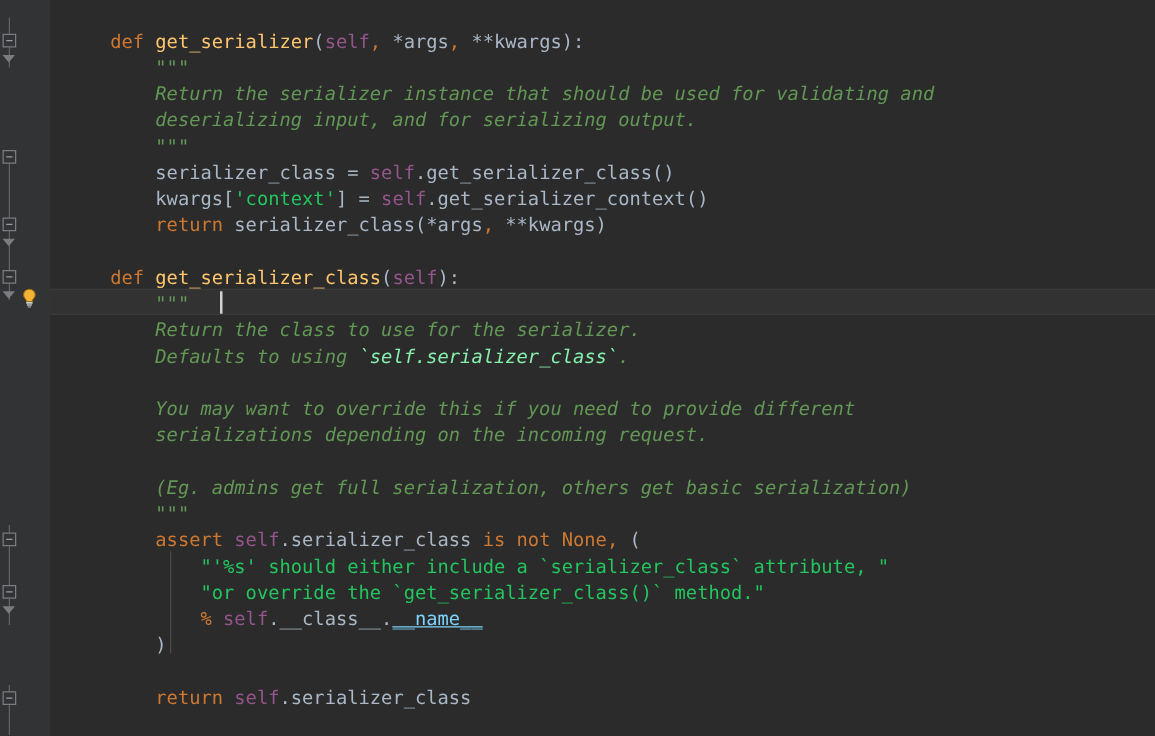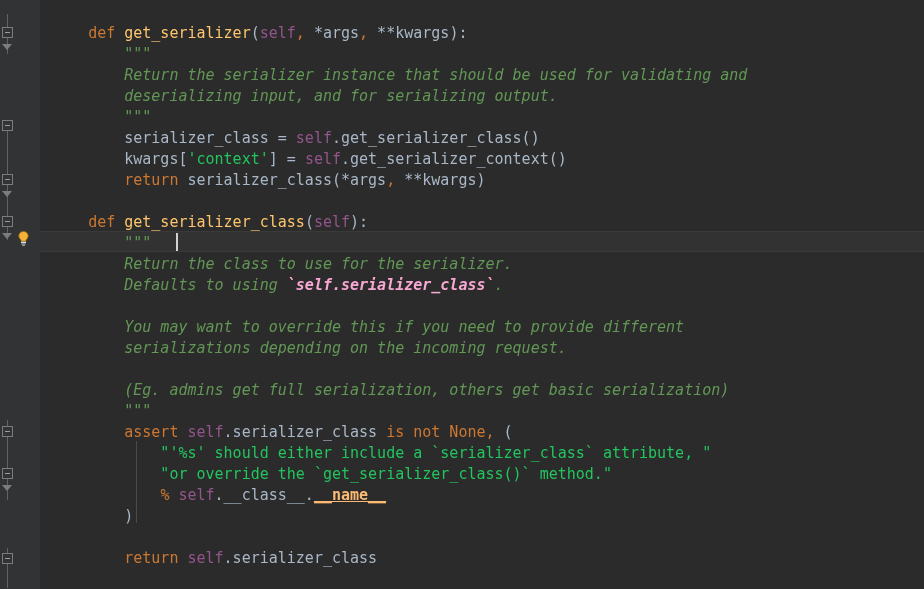--- a/index.html
+++ b/index.html
@@ -130,24 +130,24 @@
     padding-left: 12px;
   }
 
   
   .t-kw       { color: #cc7832; }
   .t-fn       { color: #ffc66d; }
   .t-self     { color: #94558d; }
   .t-ident    { color: #a9b7c6; }
   .t-str      { color: #22c55e; }
   .t-doc      { color: #629755; font-style: italic; }
-  .t-doc-tag  { color: #f9a8d4; font-style: italic; font-weight: bold; }
+  .t-doc-tag  { color: #86efac; font-style: italic; }
   .t-punct    { color: #a9b7c6; }
   .t-comma    { color: #cc7832; }
-  .t-dunder   { color: #fdba74; text-decoration: underline; font-weight: bold; }
+  .t-dunder   { color: #7dd3fc; text-decoration: underline; }
 
   #caret {
     position: absolute;
     width: 2px;
     height: 18px;
     background: #cfd2d4;
   }
 </style>
 </head>
 <body>

